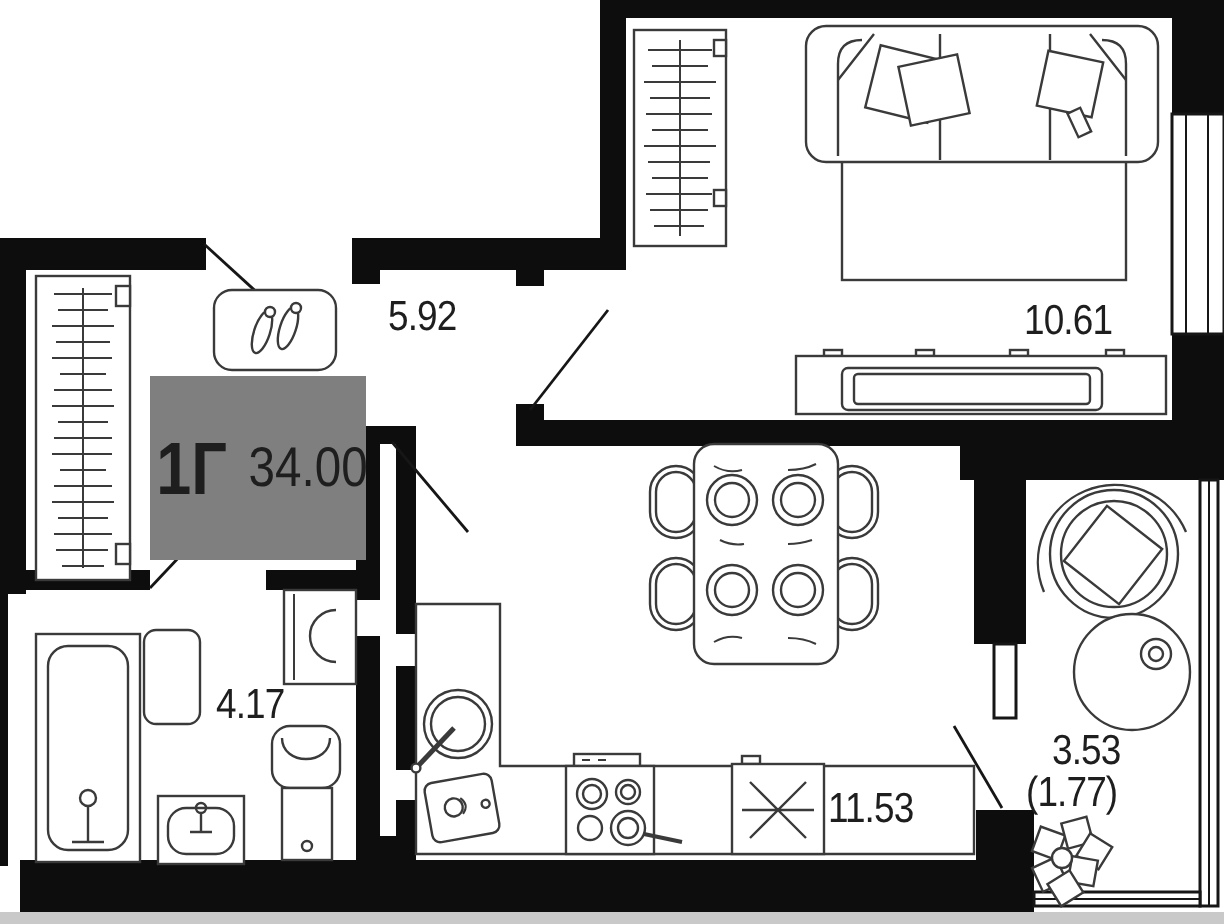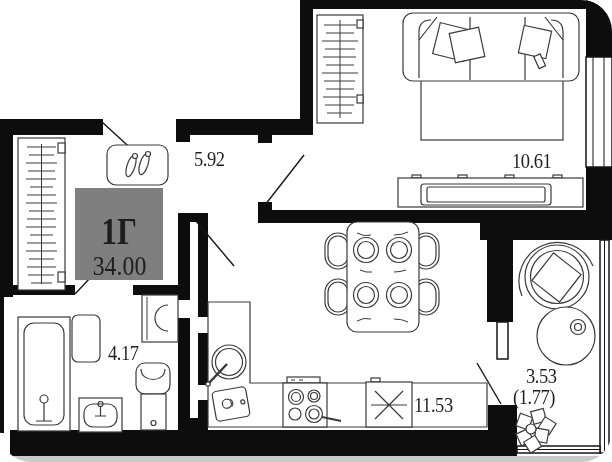--- a/index.html
+++ b/index.html
@@ -5,34 +5,34 @@
   :root{
     --wall:#0d0d0d;
     --fo:#3a3a3a;
     --label-bg:#7f7f7f;
     --label-tx:#1e1e1e;
     --bg:#ffffff;
     --strip:#c9c9c9;
   }
   html,body{margin:0;padding:0;background:var(--bg);}
   #stage{position:relative;width:612px;height:462px;background:var(--bg);overflow:hidden;
-         font-family:Liberation Serif, serif;border-radius:31px;}
+         font-family:Liberation Sans, sans-serif;}
   #plansvg{position:absolute;left:0;top:0;}
   .wall{fill:var(--wall);}
   .white{fill:#fff;}
   .o{stroke:var(--fo);stroke-width:1.2;fill:#fff;}
   .on{stroke:var(--fo);stroke-width:1.2;fill:none;}
   .ol{stroke:var(--fo);stroke-width:1;fill:none;}
   .door{stroke:#161616;stroke-width:1.4;fill:none;}
   .win{stroke:#161616;stroke-width:1.5;fill:#fff;}
   .winl{stroke:#161616;stroke-width:1;fill:none;}
   .arealabel{position:absolute;color:var(--label-tx);font-size:21px;letter-spacing:-0.5px;
              transform:scaleX(.88);transform-origin:left top;white-space:nowrap;}
-  .unit-block{position:absolute;left:75px;top:188px;width:88px;height:92px;background:var(--label-bg);
-              display:flex;flex-direction:column;align-items:center;justify-content:flex-end;gap:2px;}
+  .unit-block{position:absolute;left:75px;top:188px;width:108px;height:92px;background:var(--label-bg);
+              display:flex;align-items:center;justify-content:space-between;gap:2px;}
   .unit-label{color:var(--label-tx);font-size:37px;font-weight:bold;line-height:1;transform:scaleX(.85);}
   .unit-area{color:var(--label-tx);font-size:28px;line-height:1;transform:scaleX(.85);}
   .strip{position:absolute;left:0;top:456px;width:612px;height:6px;background:var(--strip);}
 </style>
 </head>
 <body>
 
 <div id="stage">
 
   <svg id="plansvg" width="612" height="462" viewBox="0 0 612 462">

